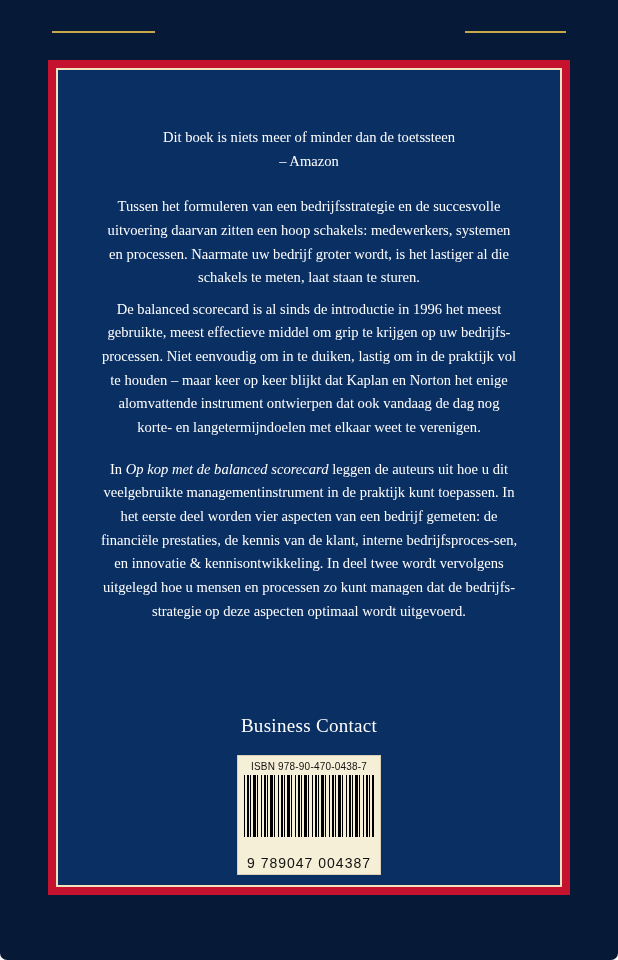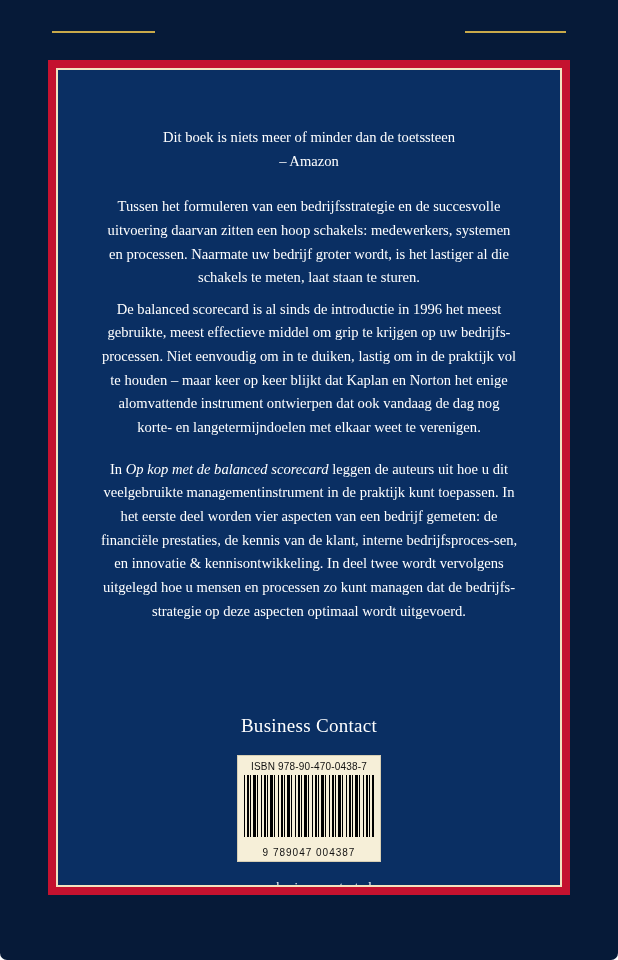--- a/index.html
+++ b/index.html
@@ -163,25 +163,25 @@
       90deg,
       #000 0px, #000 1px, #f6efd8 1px, #f6efd8 3px,
       #000 3px, #000 5px, #f6efd8 5px, #f6efd8 6px,
       #000 6px, #000 7px, #f6efd8 7px, #f6efd8 9px,
       #000 9px, #000 12px, #f6efd8 12px, #f6efd8 13px,
       #000 13px, #000 14px, #f6efd8 14px, #f6efd8 17px
     );
   }
   .barcode-digits {
     font-family: "Liberation Sans", sans-serif;
-    font-size: 10px;
+    font-size: 14px;
     color: #111111;
     text-align: center;
     letter-spacing: 1px;
-    margin-top: 10px;
+    margin-top: 18px;
   }
   .website {
     text-align: center;
     color: #ffffff;
     font-size: 12.6px;
     margin-top: 18px;
     letter-spacing: 0.2px;
   }
 </style>
 </head>

